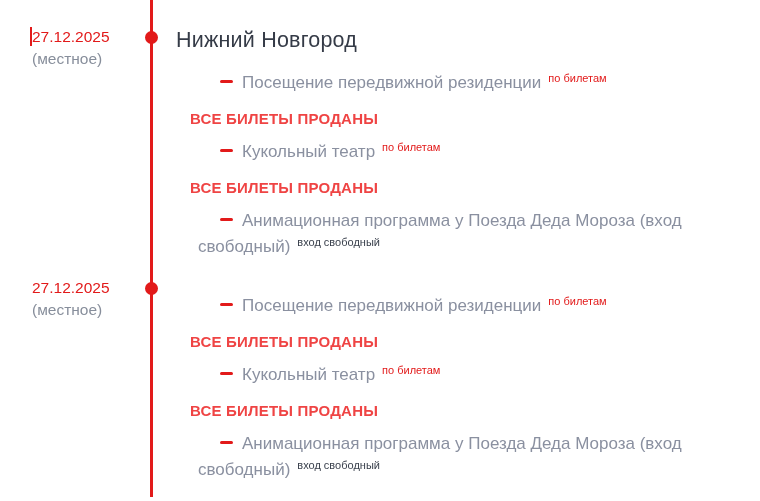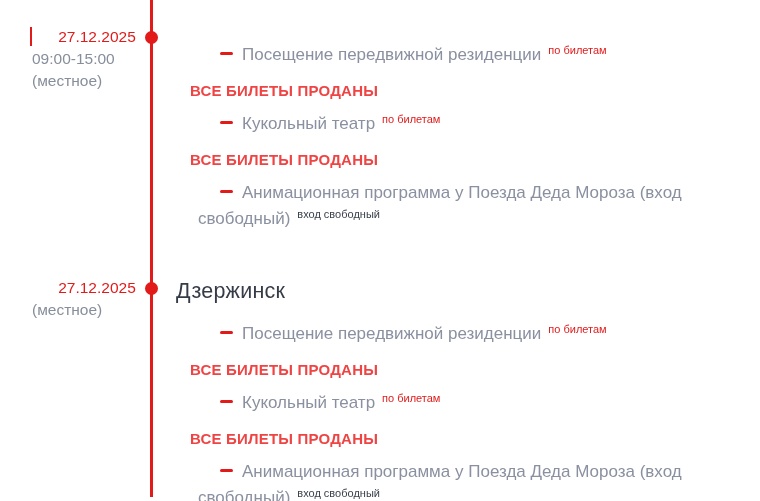--- a/index.html
+++ b/index.html
@@ -12,21 +12,21 @@
   }
 
   .stop { position:absolute; left:0; width:760px; }
   .stop--1 { top:26px; }
   .stop--2 { top:277px; }
 
   .stop-meta {
     position:absolute; left:32px; top:0; width:130px;
     font-size:15.5px; line-height:22px; color:#878e9b;
   }
-  .stop-date { color:#e21a1a; position:relative;text-align:center; }
+  .stop-date { color:#e21a1a; position:relative; }
   .caret { position:absolute; left:-2px; top:1px; width:2px; height:19px; background:#e21a1a; }
 
   .dot {
     position:absolute; left:145px; top:5px; width:13px; height:13px;
     border-radius:50%; background:#e21a1a;
   }
 
   .stop-body { margin-left:176px; }
   .city {
     margin:0; font-size:21.5px; font-weight:500; color:#353b47;
@@ -57,25 +57,25 @@
 </head>
 <body>
 
 <div class="page">
 
   <div class="timeline-line"></div>
 
   <section class="stop stop--1">
     <div class="stop-meta">
       <div class="stop-date"><span class="caret"></span><span>27.12.2025</span></div>
-      <div class="stop-time">09:00-15:00</div>
       <div class="stop-tz">(местное)</div>
     </div>
     <div class="dot"></div>
     <div class="stop-body">
+      <h2 class="city">Нижний Новгород</h2>
       <div class="events">
 
         <p class="event-line"><span class="dash"></span><span>Посещение передвижной резиденции</span><span class="tag tag-red">по билетам</span></p>
         <p class="status">ВСЕ БИЛЕТЫ ПРОДАНЫ</p>
 
         <p class="event-line"><span class="dash"></span><span>Кукольный театр</span><span class="tag tag-red">по билетам</span></p>
         <p class="status">ВСЕ БИЛЕТЫ ПРОДАНЫ</p>
 
         <p class="event-line"><span class="dash"></span><span>Анимационная программа у Поезда Деда Мороза (вход свободный)</span><span class="tag tag-dark">вход свободный</span></p>
 
@@ -83,21 +83,20 @@
     </div>
   </section>
 
   <section class="stop stop--2">
     <div class="stop-meta">
       <div class="stop-date"><span>27.12.2025</span></div>
       <div class="stop-tz">(местное)</div>
     </div>
     <div class="dot"></div>
     <div class="stop-body">
-      <h2 class="city">Дзержинск</h2>
       <div class="events">
 
         <p class="event-line"><span class="dash"></span><span>Посещение передвижной резиденции</span><span class="tag tag-red">по билетам</span></p>
         <p class="status">ВСЕ БИЛЕТЫ ПРОДАНЫ</p>
 
         <p class="event-line"><span class="dash"></span><span>Кукольный театр</span><span class="tag tag-red">по билетам</span></p>
         <p class="status">ВСЕ БИЛЕТЫ ПРОДАНЫ</p>
 
         <p class="event-line"><span class="dash"></span><span>Анимационная программа у Поезда Деда Мороза (вход свободный)</span><span class="tag tag-dark">вход свободный</span></p>
 

